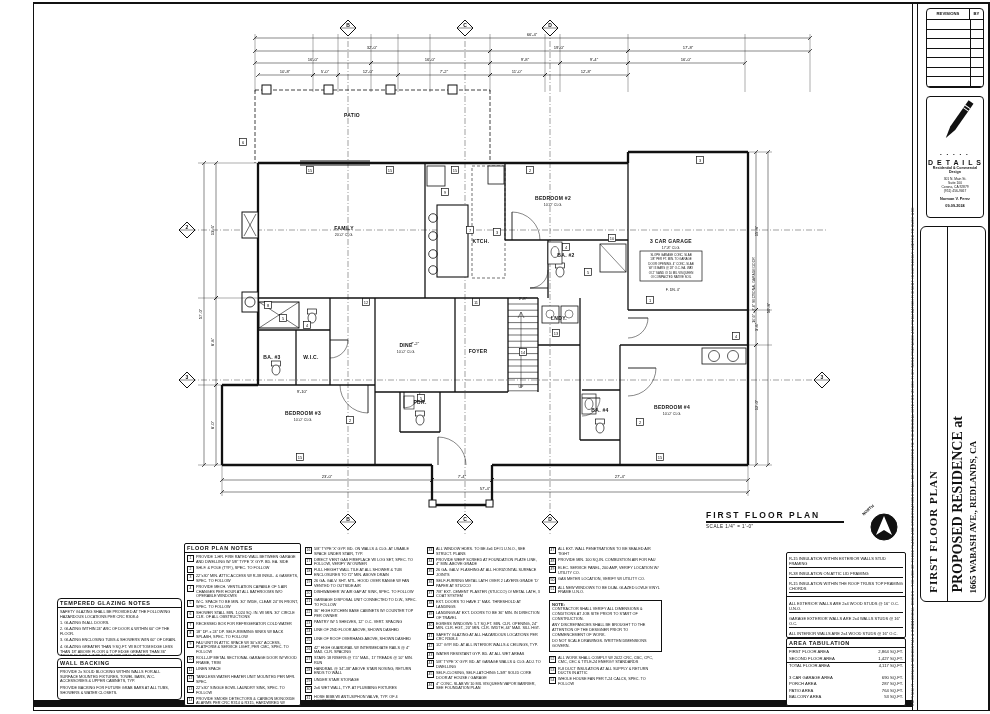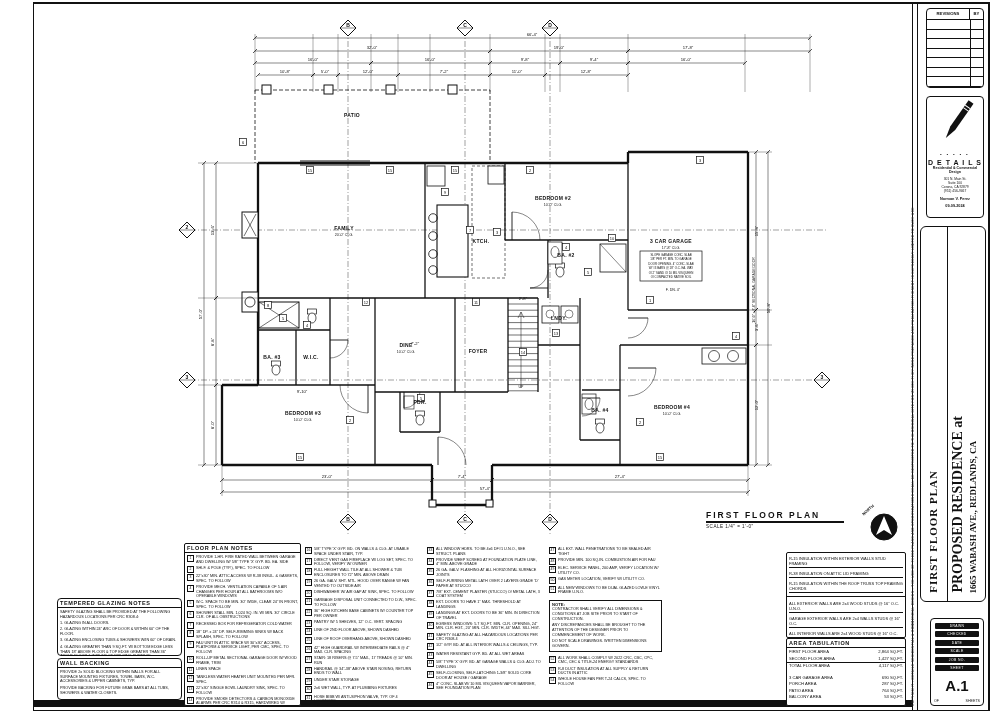--- a/index.html
+++ b/index.html
@@ -459,35 +459,20 @@
   <div style="font-size:3.8px;font-weight:bold;margin-top:3px;">09-09-2024</div>
 </div>
 
 <div class="blk" style="left:920px;top:226px;width:66px;height:376px;border-radius:6px;">
   <div class="vt" style="left:6px;bottom:8px;font-size:11px;font-weight:bold;letter-spacing:1px;font-family:'Liberation Serif',serif;">FIRST FLOOR PLAN</div>
   <div class="vline" style="left:26px;top:0;width:1px;height:376px;"></div>
   <div class="vt" style="left:29px;bottom:8px;font-size:14px;font-weight:bold;font-family:'Liberation Serif',serif;">PROPOSED RESIDENCE at</div>
   <div class="vt" style="left:47px;bottom:8px;font-size:9px;font-weight:bold;font-family:'Liberation Serif',serif;">1665 WABASH AVE., REDLANDS, CA</div>
 </div>
 
-<div class="blk" style="left:930px;top:618px;width:54px;height:88px;display:flex;flex-direction:column;">
-  <div style="flex:0 0 auto;margin-top:1px;">
-        <div class="ibar">DRAWN</div>
-        <div class="ibar">CHECKED</div>
-        <div class="ibar">DATE</div>
-        <div class="ibar">SCALE</div>
-        <div class="ibar">JOB NO.</div>
-        <div class="ibar">SHEET</div>
-      </div>
-  <div style="font-size:15px;font-weight:bold;text-align:center;flex:1;line-height:24px;">A.1</div>
-  <div style="display:flex;justify-content:space-between;padding:0 3px 2px 3px;font-size:3.6px;">
-    <span>OF</span>
-    <span>SHEETS</span>
-  </div>
-</div>
 
 <div id="plan-caption">
   <div class="t">FIRST FLOOR PLAN</div>
   <div class="u"></div>
   <div class="s">SCALE  1/4" = 1'-0"</div>
 </div>
 
 <div class="blk" style="left:57px;top:598px;width:125px;height:58px;">
   <div class="ntitle">TEMPERED GLAZING NOTES</div>
   <div class="nbody">

